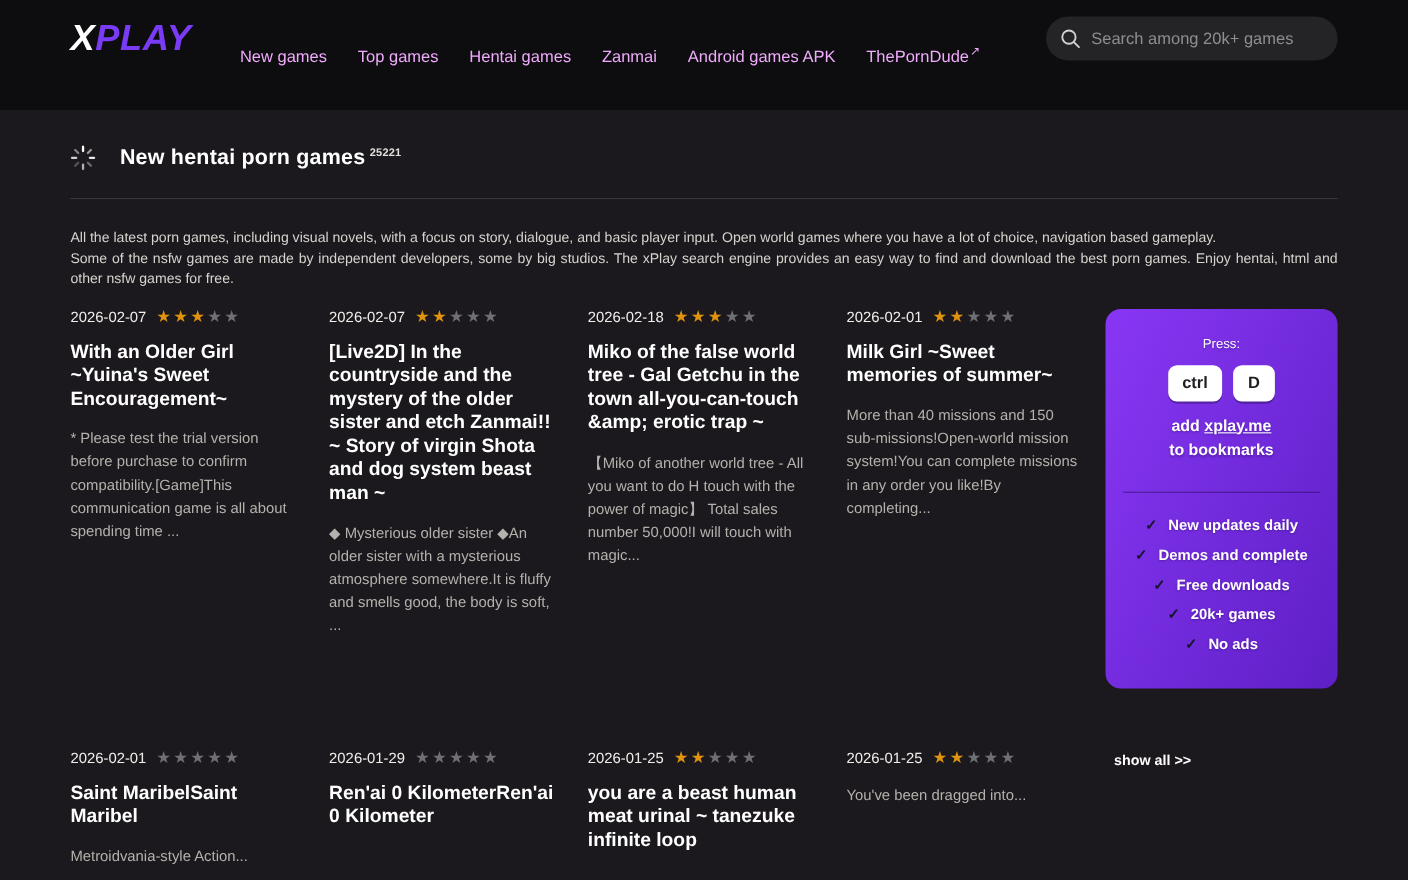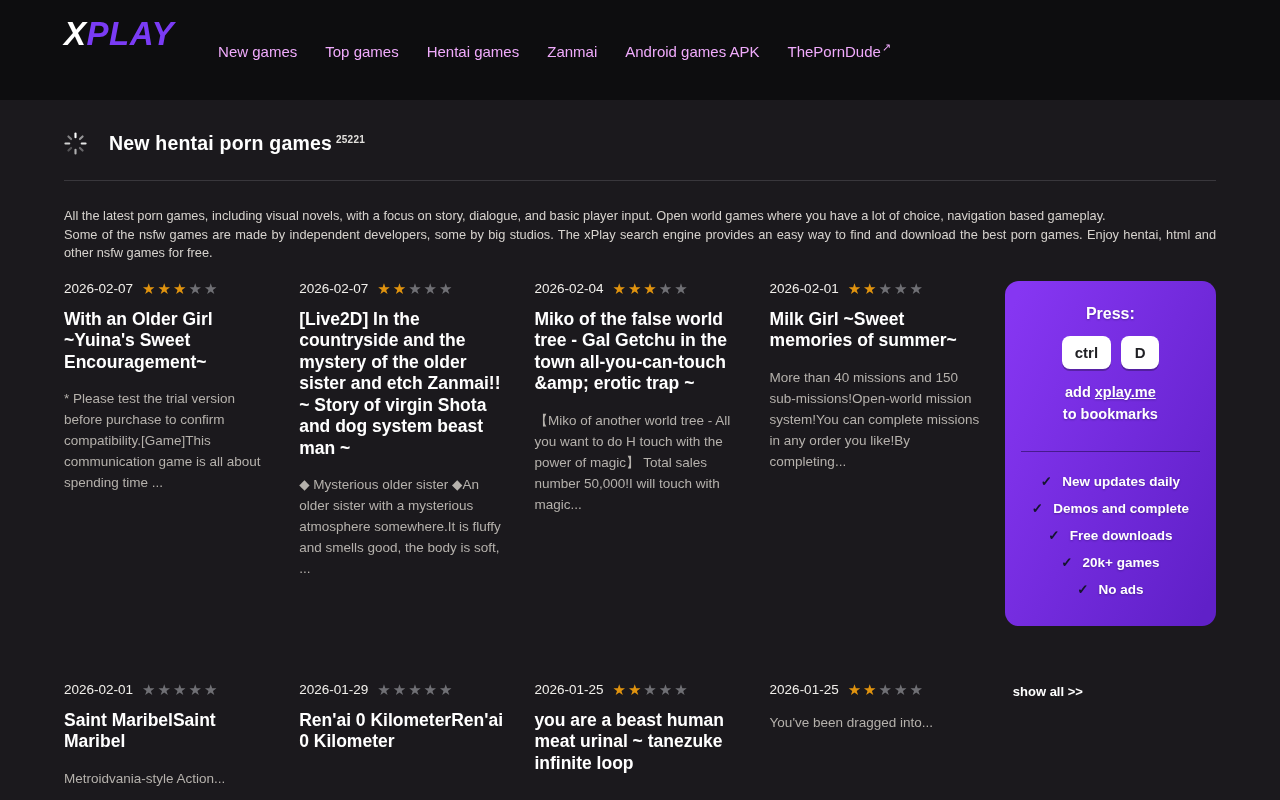--- a/index.html
+++ b/index.html
@@ -61,21 +61,21 @@
   .card p { margin-top:15px; color:#b5b1ac; font-size:13.5px; line-height:21px; }
 
   
   .promo {
     grid-column:5;
     height:345px; border-radius:14px;
     background:linear-gradient(115deg, #8636f2 5%, #6020c8 95%);
     padding:24px 16px 0; text-align:center;
     text-shadow:0 1px 2px rgba(20,5,60,.35);
   }
-  .promo .press { font-size:16px; font-weight:700; }
+  .promo .press { font-size:12px; font-weight:400; }
   .keys { display:flex; justify-content:center; gap:10px; margin-top:13px; }
   .key {
     background:#ffffff; color:#1f1f23; font-weight:700; font-size:15px;
     border-radius:8px; padding:8px 13px; min-width:38px;
     box-shadow:0 2px 0 rgba(0,0,0,.28); text-shadow:none;
   }
   .add-line { margin-top:15px; font-size:14.5px; font-weight:700; }
   .add-line a { color:#fff; }
   .bookmarks-line { margin-top:6px; font-size:14.5px; font-weight:700; }
   .promo hr { border:none; border-top:1px solid rgba(30,10,70,.55); margin-top:29px; }
@@ -100,20 +100,27 @@
   <a href="#" class="nav-link"><span>Top games</span><span class="ext"></span></a>
 
   <a href="#" class="nav-link"><span>Hentai games</span><span class="ext"></span></a>
 
   <a href="#" class="nav-link"><span>Zanmai</span><span class="ext"></span></a>
 
   <a href="#" class="nav-link"><span>Android games APK</span><span class="ext"></span></a>
 
   <a href="#" class="nav-link"><span>ThePornDude</span><span class="ext">↗</span></a>
 </nav>
+  <div class="search">
+    <svg width="19" height="19" viewBox="0 0 22 22">
+      <circle cx="9" cy="9" r="7" fill="none" stroke="#d2d0d5" stroke-width="2"></circle>
+      <line x1="14.2" y1="14.2" x2="19.5" y2="19.5" stroke="#d2d0d5" stroke-width="2" stroke-linecap="round"></line>
+    </svg>
+    <input type="text" placeholder="Search among 20k+ games" style="">
+  </div>
 </header>
 
 <main>
   <div class="page-head">
     <svg width="23" height="23" viewBox="0 0 24 24">
       <g stroke="#ffffff" stroke-width="2.2" stroke-linecap="round">
         <line x1="18.5" y1="12" x2="22.5" y2="12" opacity="0.9"></line>
         <line x1="16.6" y1="16.6" x2="19.4" y2="19.4" opacity="0.35"></line>
         <line x1="12" y1="18.5" x2="12" y2="22.5" opacity="0.65"></line>
         <line x1="7.4" y1="16.6" x2="4.6" y2="19.4" opacity="0.25"></line>
@@ -148,21 +155,21 @@
     <div class="meta">
       <span class="date">2026-02-07</span>
       <span class="stars"><span class="star on">★</span><span class="star on">★</span><span class="star off">★</span><span class="star off">★</span><span class="star off">★</span></span>
     </div>
     <h3>[Live2D] In the countryside and the mystery of the older sister and etch Zanmai!! ~ Story of virgin Shota and dog system beast man ~</h3>
     <p>◆ Mysterious older sister ◆An older sister with a mysterious atmosphere somewhere.It is fluffy and smells good, the body is soft, ...</p>
   </article>
 
   <article class="card">
     <div class="meta">
-      <span class="date">2026-02-04</span>
+      <span class="date">2026-02-18</span>
       <span class="stars"><span class="star on">★</span><span class="star on">★</span><span class="star on">★</span><span class="star off">★</span><span class="star off">★</span></span>
     </div>
     <h3>Miko of the false world tree - Gal Getchu in the town all-you-can-touch &amp;amp; erotic trap ~</h3>
     <p>【Miko of another world tree - All you want to do H touch with the power of magic】 Total sales number 50,000!I will touch with magic...</p>
   </article>
 
   <article class="card">
     <div class="meta">
       <span class="date">2026-02-01</span>
       <span class="stars"><span class="star on">★</span><span class="star on">★</span><span class="star off">★</span><span class="star off">★</span><span class="star off">★</span></span>

